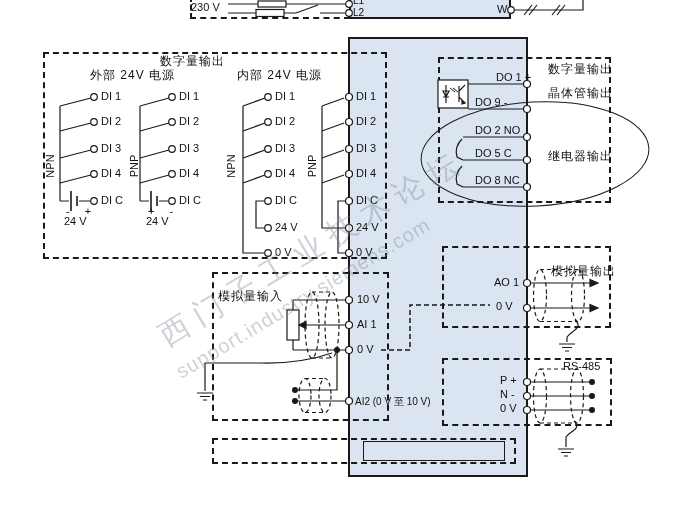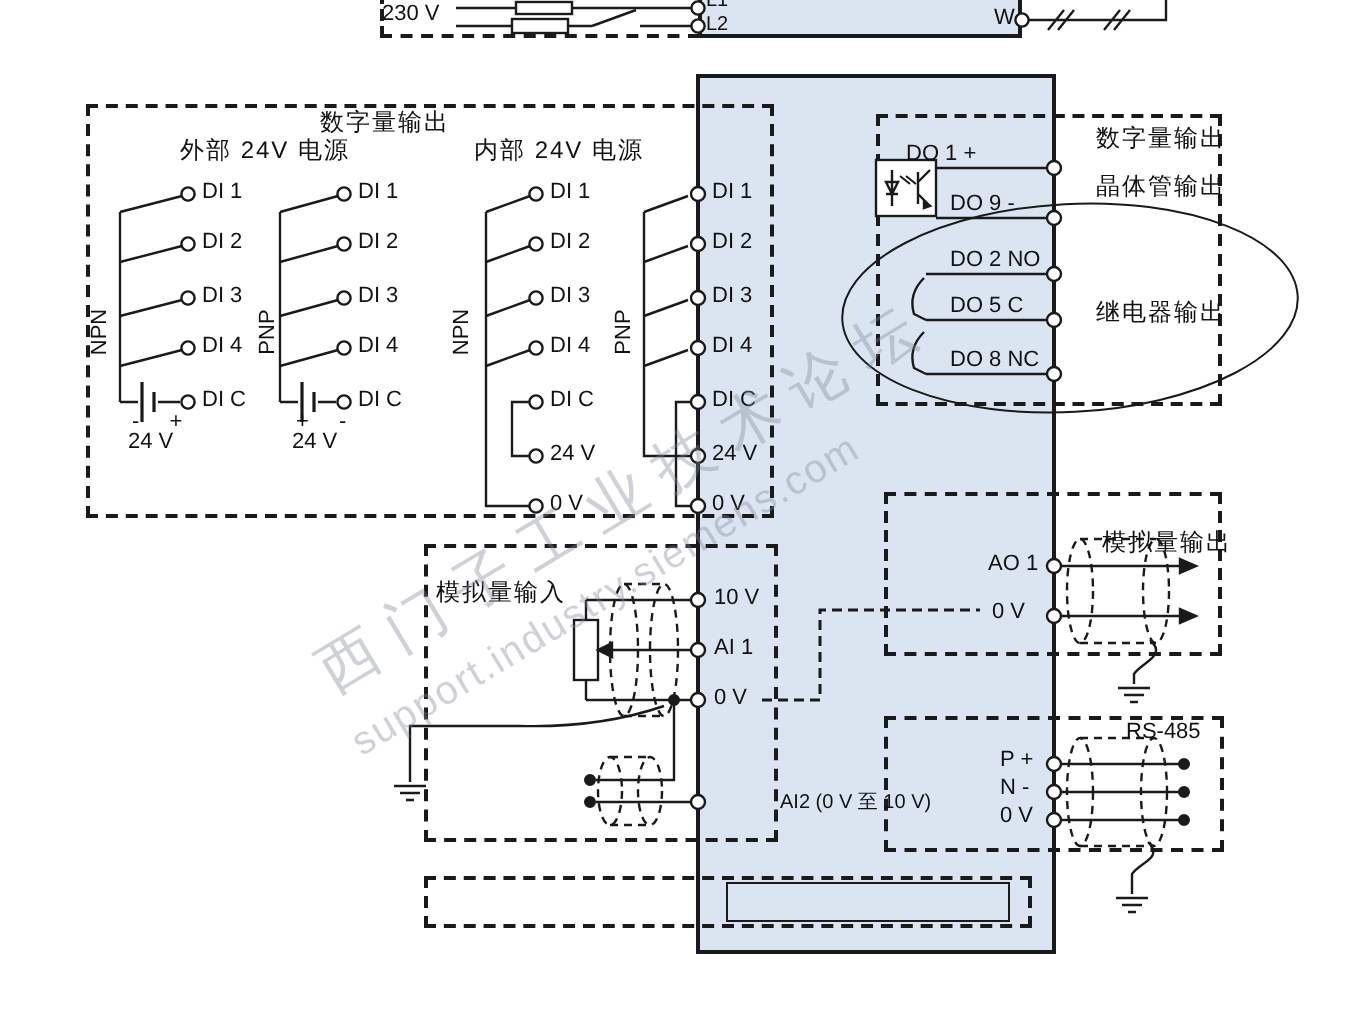--- a/index.html
+++ b/index.html
@@ -7,21 +7,21 @@
          font-family:"Liberation Sans", sans-serif;color:#111;}
   .bluebox{position:absolute;background:#dbe5f1;border:2px solid #1a1a1a;box-sizing:border-box;z-index:1;}
   .dashbox{position:absolute;border:2px dashed #1a1a1a;box-sizing:border-box;z-index:2;background:transparent;}
   .solidrect{position:absolute;border:1.5px solid #1a1a1a;box-sizing:border-box;z-index:2;}
   svg.wires{position:absolute;left:0;top:0;z-index:3;pointer-events:none;}
   .lb{position:absolute;z-index:4;font-size:11px;line-height:13px;white-space:nowrap;}
   .cjk{position:absolute;z-index:4;font-size:12px;line-height:14px;white-space:nowrap;letter-spacing:1px;}
   .title{position:absolute;z-index:4;font-size:13px;letter-spacing:2px;text-align:center;}
   .rot{position:absolute;z-index:4;font-size:11px;width:40px;text-align:center;
        transform:rotate(-90deg);transform-origin:50% 50%;}
-  .small{font-size:10px;margin-left:35px;}
+  .small{font-size:10px;}
   .wm{position:absolute;z-index:6;pointer-events:none;color:rgba(125,135,150,0.38);
       transform-origin:0 50%;transform:rotate(-31deg);white-space:nowrap;}
   .wm1{font-size:30px;letter-spacing:9px;}
   .wm2{font-size:20px;letter-spacing:1px;}
 </style>
 </head>
 <body>
 
 <div id="stage">
 
@@ -228,21 +228,21 @@
   <div class="lb" style="left:356px;top:115px;">DI 2</div>
   <div class="lb" style="left:356px;top:142px;">DI 3</div>
   <div class="lb" style="left:356px;top:167px;">DI 4</div>
   <div class="lb" style="left:356px;top:194px;">DI C</div>
   <div class="lb" style="left:356px;top:221px;">24 V</div>
   <div class="lb" style="left:356px;top:246px;">0 V</div>
 
   <div class="cjk" style="left:548px;top:62px;">数字量输出</div>
   <div class="cjk" style="left:548px;top:86px;">晶体管输出</div>
   <div class="cjk" style="left:548px;top:149px;">继电器输出</div>
-  <div class="lb" style="left:453px;top:71px;">DO 1 +</div>
+  <div class="lb" style="left:496px;top:71px;">DO 1 +</div>
   <div class="lb" style="left:475px;top:96px;">DO 9 -</div>
   <div class="lb" style="left:475px;top:124px;">DO 2 NO</div>
   <div class="lb" style="left:475px;top:147px;">DO 5 C</div>
   <div class="lb" style="left:475px;top:174px;">DO 8 NC</div>
 
   <div class="cjk" style="left:551px;top:264px;">模拟量输出</div>
   <div class="lb" style="left:494px;top:276px;">AO 1</div>
   <div class="lb" style="left:496px;top:300px;">0 V</div>
 
   <div class="lb" style="left:563px;top:360px;">RS-485</div>

